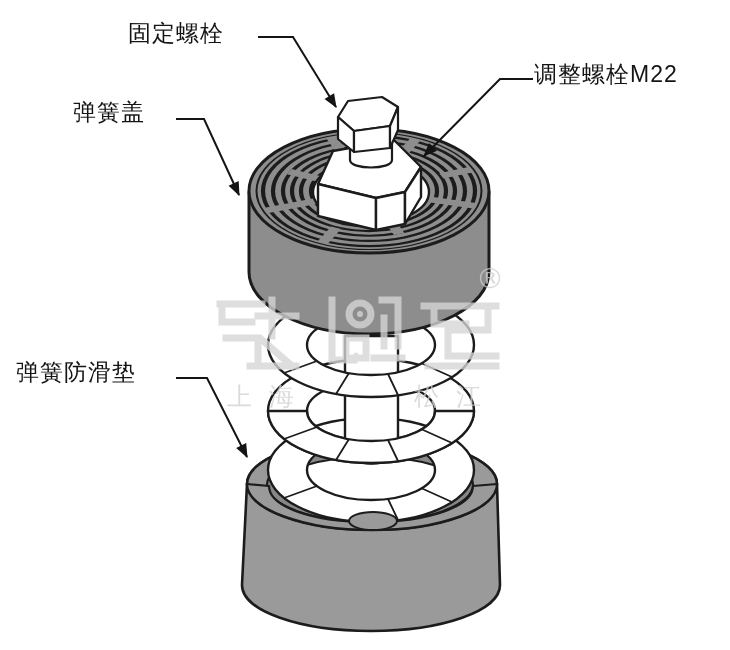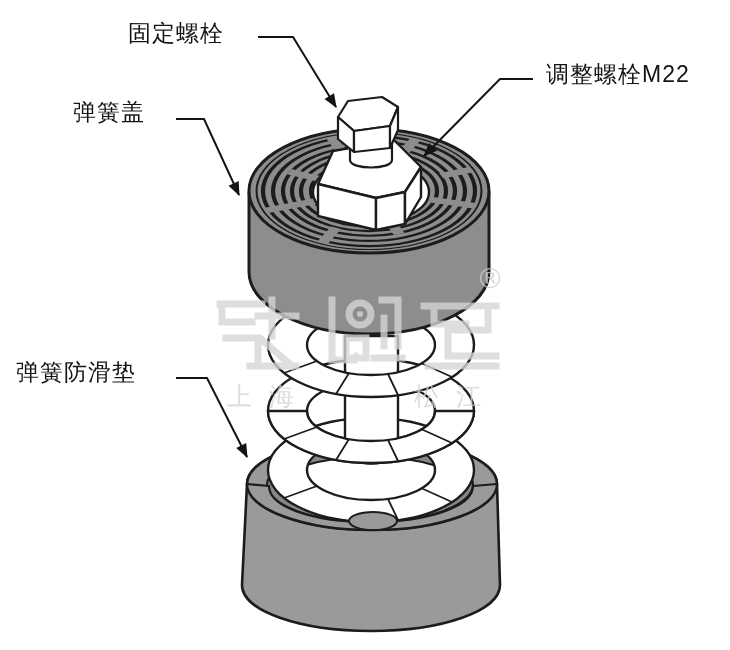--- a/index.html
+++ b/index.html
@@ -6,21 +6,21 @@
   #stage{
     position:relative;width:730px;height:650px;background:#ffffff;overflow:hidden;
     font-family:"Liberation Sans","DejaVu Sans",sans-serif;
   }
   #stage svg{position:absolute;left:0;top:0;}
   .part-label{
     position:absolute;color:#141414;font-size:23px;line-height:1.1;
     white-space:nowrap;letter-spacing:1px;
   }
   .lbl-fixing{left:128px;top:21px;}
-  .lbl-adjust{left:534px;top:62px;margin-left:12px;}
+  .lbl-adjust{left:534px;top:62px;}
   .lbl-cover{left:73px;top:100px;}
   .lbl-pad{left:16px;top:360px;}
 </style>
 </head>
 <body>
 
 <div id="stage">
   <svg width="730" height="650" viewBox="0 0 730 650">
     <defs>
       <marker id="arr" markerUnits="userSpaceOnUse" markerWidth="18" markerHeight="14" viewBox="0 0 12 12" refX="11" refY="6" orient="auto">

